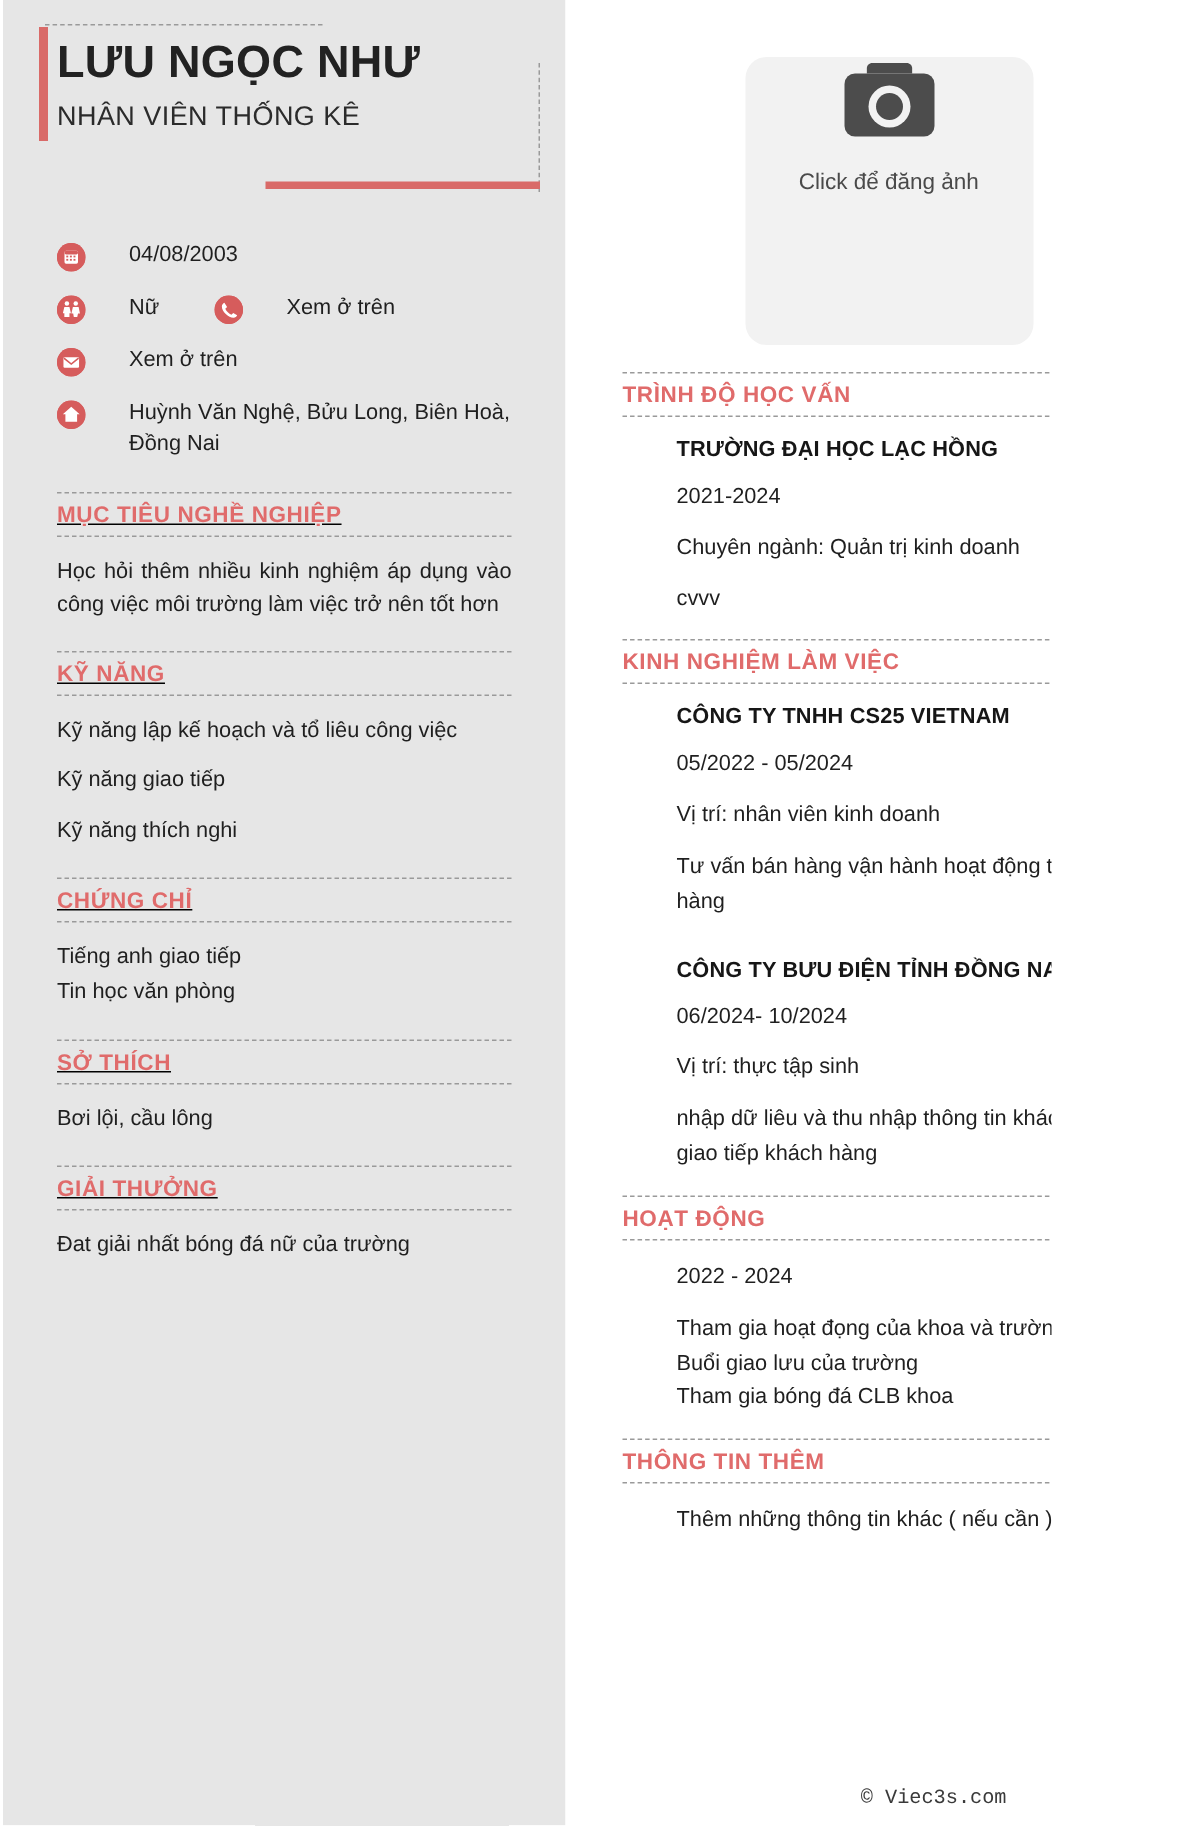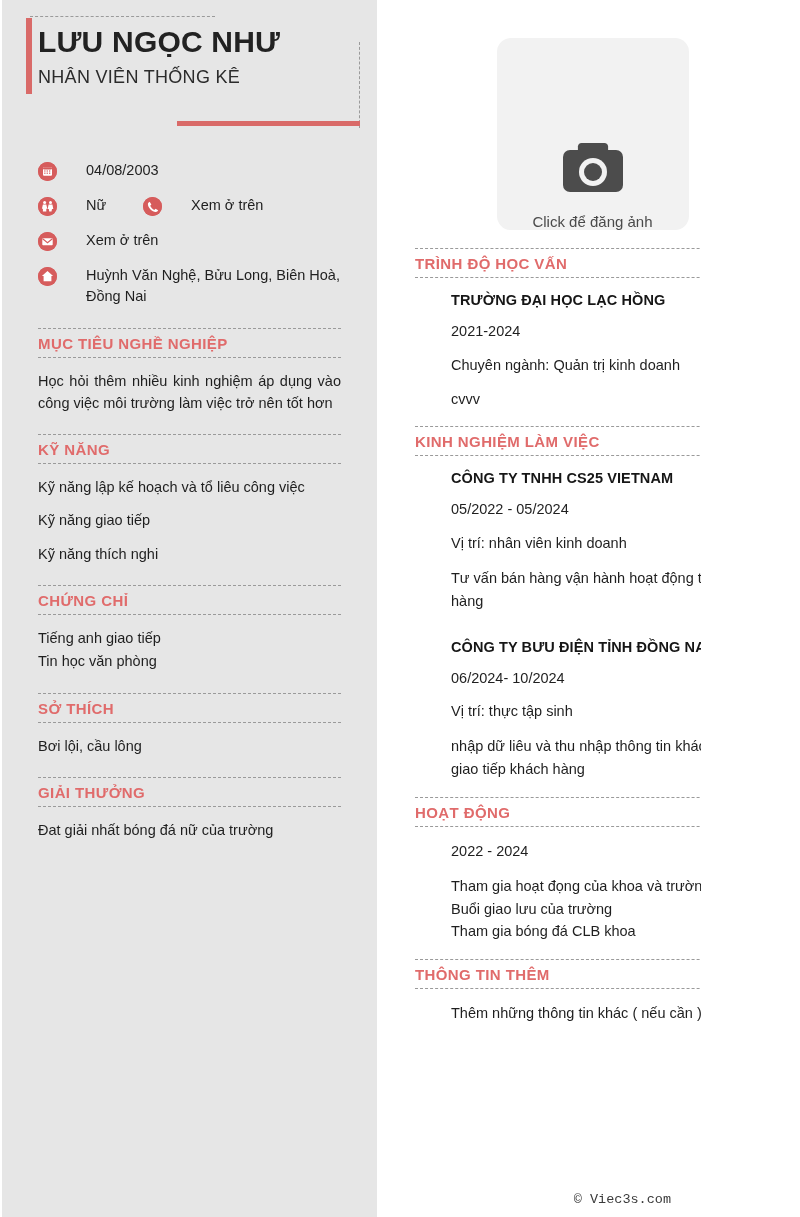--- a/index.html
+++ b/index.html
@@ -118,20 +118,21 @@
     line-height: 1.48;
     margin-left: 20px;
   }
 
   
   .sec { margin-top: 20px; }
   .sec-head {
     border-top: 1px dashed #9a9a9a;
     border-bottom: 1px dashed #9a9a9a;
     padding: 6px 0 5px 0;
+    text-decoration: underline;
   }
   .sec-title {
     color: #e06b6b;
     font-size: 15px;
     font-weight: bold;
     letter-spacing: 0.4px;
   }
   .sec-body { padding-top: 12px; }
   .para {
     font-size: 14.5px;
@@ -158,21 +159,21 @@
     justify-content: center;
   }
   .photo-box {
     width: 192px;
     height: 192px;
     background: #f2f2f2;
     border-radius: 14px;
     display: flex;
     flex-direction: column;
     align-items: center;
-    justify-content: flex-end;
+    justify-content: flex-start;
   }
   .cam { margin-bottom: 12px; }
   .photo-label {
     font-size: 15px;
     color: #4a4a4a;
   }
 
   .rsec { margin-top: 16px; }
   .rsec.first { margin-top: 18px; }
   .rsec-head {

